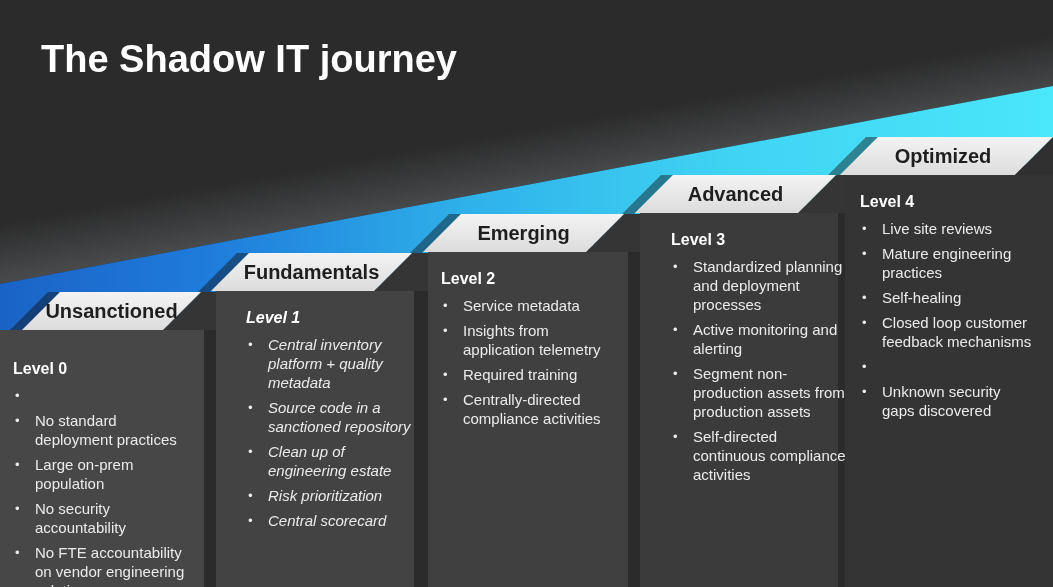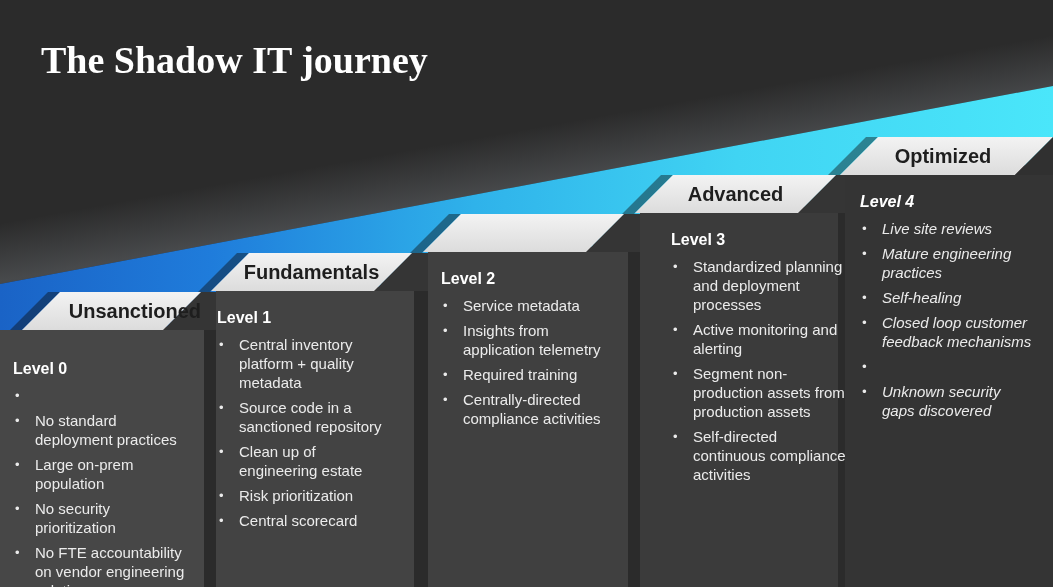--- a/index.html
+++ b/index.html
@@ -7,21 +7,21 @@
     position:relative;
     width:1053px;height:587px;
     overflow:hidden;
     background:var(--bg,#2b2b2b);
     font-family:"Liberation Sans", sans-serif;
   }
   #bg-svg{position:absolute;left:0;top:0;width:1053px;height:587px;display:block;}
   .title{
     position:absolute;left:41px;top:38px;
     font-size:38px;font-weight:700;color:#ffffff;
-    letter-spacing:0px;white-space:nowrap;font-family:Liberation Serif, serif;
+    letter-spacing:0px;white-space:nowrap;
   }
   .tab-label{
     position:absolute;height:38px;line-height:38px;
     text-align:center;font-size:20px;font-weight:700;
     color:var(--tab-text,#1e1e1e);
     white-space:nowrap;
   }
   .col-content{
     position:absolute;width:176px;
   }
@@ -94,50 +94,51 @@
       <polygon points="211,291 249,253 412,253 374,291"></polygon>
       <polygon points="423,252 461,214 624,214 586,252"></polygon>
       <polygon points="635,213 673,175 836,175 798,213"></polygon>
       <polygon points="840,175 878,137 1053,137 1015,175"></polygon>
     </g>
     <polygon points="1015,175 1053,137 1053,175" fill="#303030"></polygon>
   </svg>
 
   <div class="title">The Shadow IT journey</div>
 
-  <div class="tab-label" style="left:22px;top:292px;width:179px;text-align:right;">Unsanctioned</div>
+  <div class="tab-label" style="left:22px;top:292px;width:179px;">Unsanctioned</div>
   <div class="tab-label" style="left:211px;top:253px;width:201px;">Fundamentals</div>
+  <div class="tab-label" style="left:423px;top:214px;width:201px;">Emerging</div>
   <div class="tab-label" style="left:840px;top:137px;width:206px;">Optimized</div>
   <div class="tab-label" style="left:635px;top:175px;width:201px;">Advanced</div>
 
   <div class="col-content" style="left:13px;top:352px;margin-top:6px;">
     <div class="level">Level 0</div>
     <div>
         <div class="bullet">
           <span class="dot">•</span>
         </div>
         <div class="bullet">
           <span class="dot">•</span>
           <span class="btxt">No standard deployment practices</span>
         </div>
         <div class="bullet">
           <span class="dot">•</span>
           <span class="btxt">Large on-prem population</span>
         </div>
         <div class="bullet">
           <span class="dot">•</span>
-          <span class="btxt">No security prioritization</span>
+          <span class="btxt">No security accountability</span>
         </div>
         <div class="bullet">
           <span class="dot">•</span>
           <span class="btxt">No FTE accountability on vendor engineering solutions</span>
         </div>
       </div>
   </div>
-  <div class="col-content" style="left:217px;top:307px;">
+  <div class="col-content" style="left:246px;top:307px;font-style:italic;">
     <div class="level">Level 1</div>
     <div>
         <div class="bullet">
           <span class="dot">•</span>
           <span class="btxt">Central inventory platform + quality metadata</span>
         </div>
         <div class="bullet">
           <span class="dot">•</span>
           <span class="btxt">Source code in a sanctioned repository</span>
         </div>
@@ -190,21 +191,21 @@
         <div class="bullet">
           <span class="dot">•</span>
           <span class="btxt">Segment non-production assets from production assets</span>
         </div>
         <div class="bullet">
           <span class="dot">•</span>
           <span class="btxt">Self-directed continuous compliance activities</span>
         </div>
       </div>
   </div>
-  <div class="col-content" style="left:860px;top:191px;font-style:italic;">
+  <div class="col-content" style="left:860px;top:191px;">
     <div class="level">Level 4</div>
     <div>
         <div class="bullet">
           <span class="dot">•</span>
           <span class="btxt">Live site reviews</span>
         </div>
         <div class="bullet">
           <span class="dot">•</span>
           <span class="btxt">Mature engineering practices</span>
         </div>

